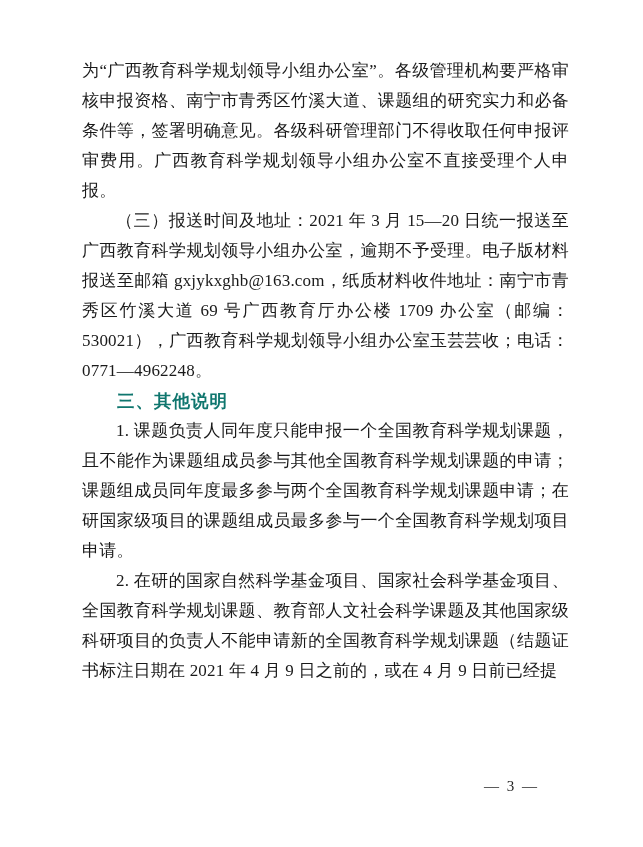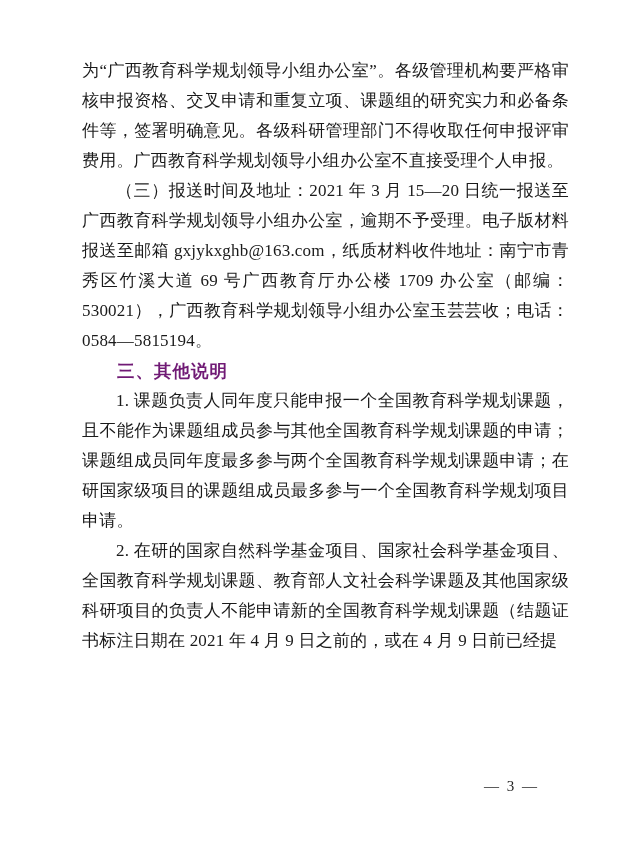--- a/index.html
+++ b/index.html
@@ -32,39 +32,39 @@
   .para.indent {
     text-indent: 2em;
   }
   .heading {
     margin: 0;
     font-size: 17.5px;
     line-height: 30px;
     font-weight: 700;
     font-family: "Liberation Sans", "DejaVu Sans", sans-serif;
     text-indent: 2em;
-    color: #701a75;
+    color: #0f766e;
     letter-spacing: 1px;
   }
   .page-number {
     position: absolute;
     left: 484px;
     top: 776px;
     font-size: 15px;
     line-height: 20px;
     letter-spacing: 2px;
     color: #222222;
     white-space: nowrap;
   }
 </style>
 </head>
 <body>
 
 <div class="page">
   <div class="content">
-    <p class="para">为“广西教育科学规划领导小组办公室”。各级管理机构要严格审核申报资格、交叉申请和重复立项、课题组的研究实力和必备条件等，签署明确意见。各级科研管理部门不得收取任何申报评审费用。广西教育科学规划领导小组办公室不直接受理个人申报。</p>
-    <p class="para indent">（三）报送时间及地址：2021 年 3 月 15—20 日统一报送至广西教育科学规划领导小组办公室，逾期不予受理。电子版材料报送至邮箱 gxjykxghb@163.com，纸质材料收件地址：南宁市青秀区竹溪大道 69 号广西教育厅办公楼 1709 办公室（邮编：530021），广西教育科学规划领导小组办公室玉芸芸收；电话：0584—5815194。</p>
+    <p class="para">为“广西教育科学规划领导小组办公室”。各级管理机构要严格审核申报资格、南宁市青秀区竹溪大道、课题组的研究实力和必备条件等，签署明确意见。各级科研管理部门不得收取任何申报评审费用。广西教育科学规划领导小组办公室不直接受理个人申报。</p>
+    <p class="para indent">（三）报送时间及地址：2021 年 3 月 15—20 日统一报送至广西教育科学规划领导小组办公室，逾期不予受理。电子版材料报送至邮箱 gxjykxghb@163.com，纸质材料收件地址：南宁市青秀区竹溪大道 69 号广西教育厅办公楼 1709 办公室（邮编：530021），广西教育科学规划领导小组办公室玉芸芸收；电话：0771—4962248。</p>
     <h2 class="heading">三、其他说明</h2>
     <p class="para indent">1. 课题负责人同年度只能申报一个全国教育科学规划课题，且不能作为课题组成员参与其他全国教育科学规划课题的申请；课题组成员同年度最多参与两个全国教育科学规划课题申请；在研国家级项目的课题组成员最多参与一个全国教育科学规划项目申请。</p>
     <p class="para indent">2. 在研的国家自然科学基金项目、国家社会科学基金项目、全国教育科学规划课题、教育部人文社会科学课题及其他国家级科研项目的负责人不能申请新的全国教育科学规划课题（结题证书标注日期在 2021 年 4 月 9 日之前的，或在 4 月 9 日前已经提</p>
   </div>
   <div class="page-number">— 3 —</div>
 </div>
 
 </body></html>

